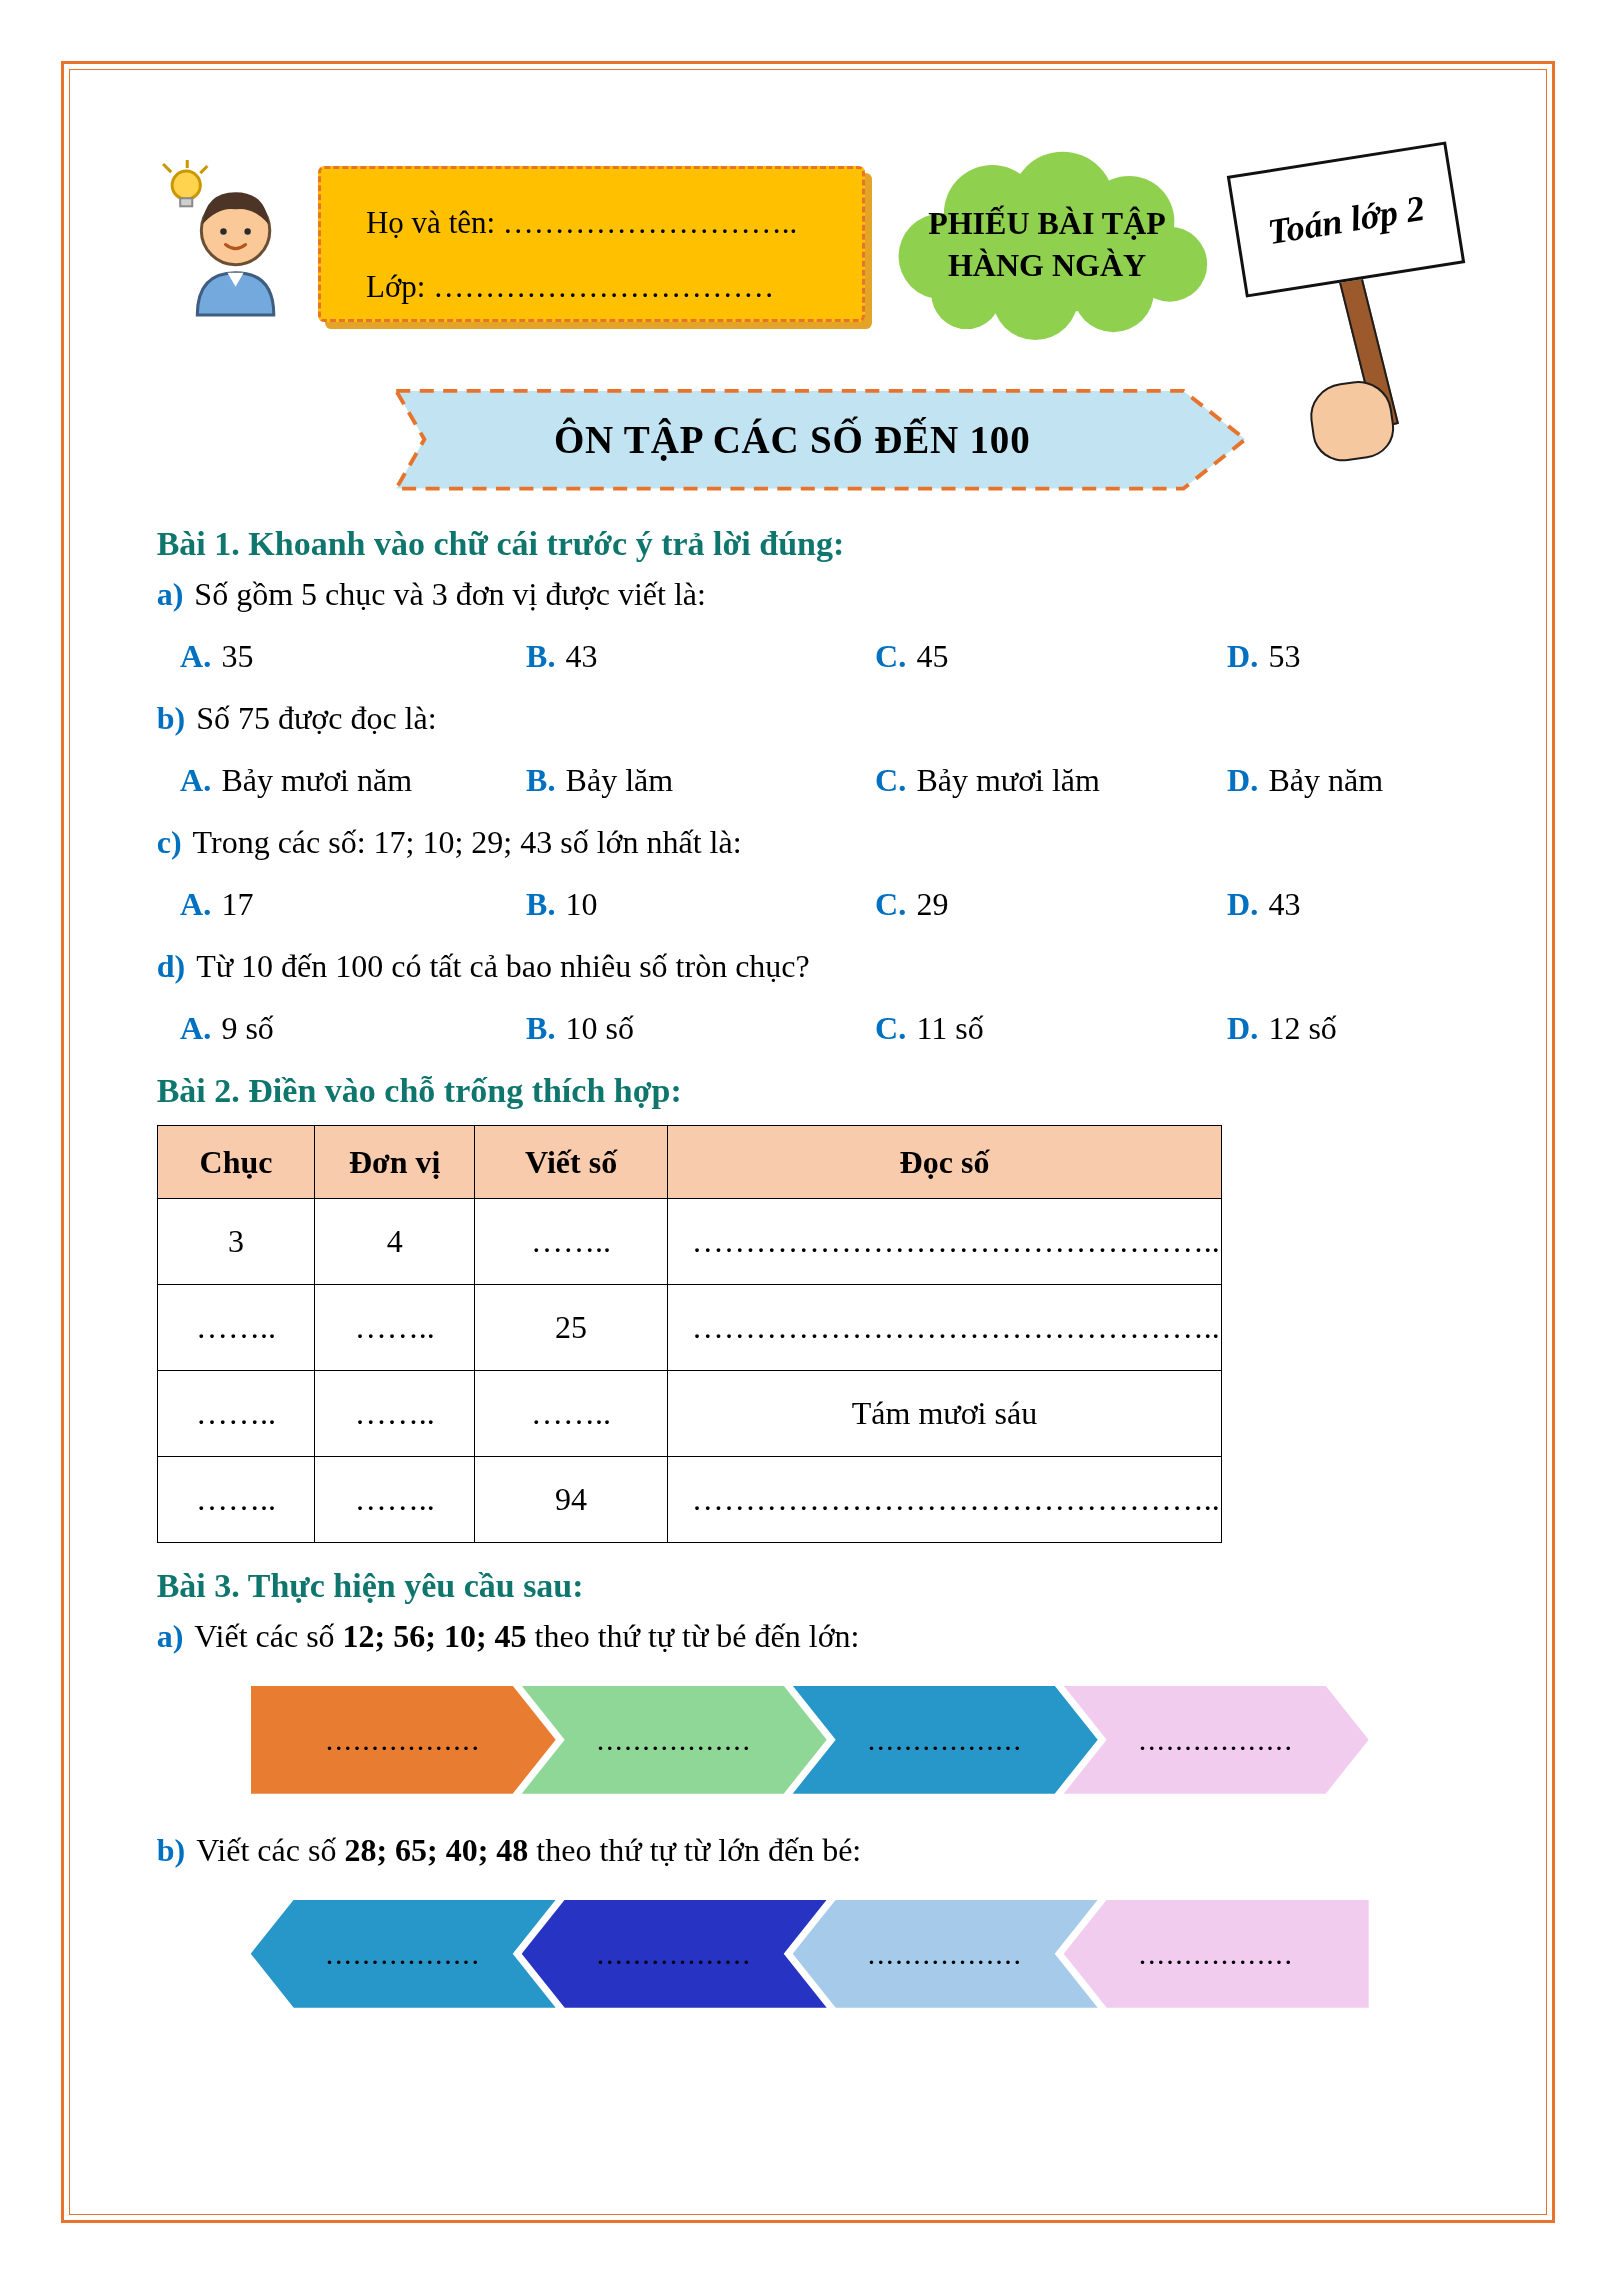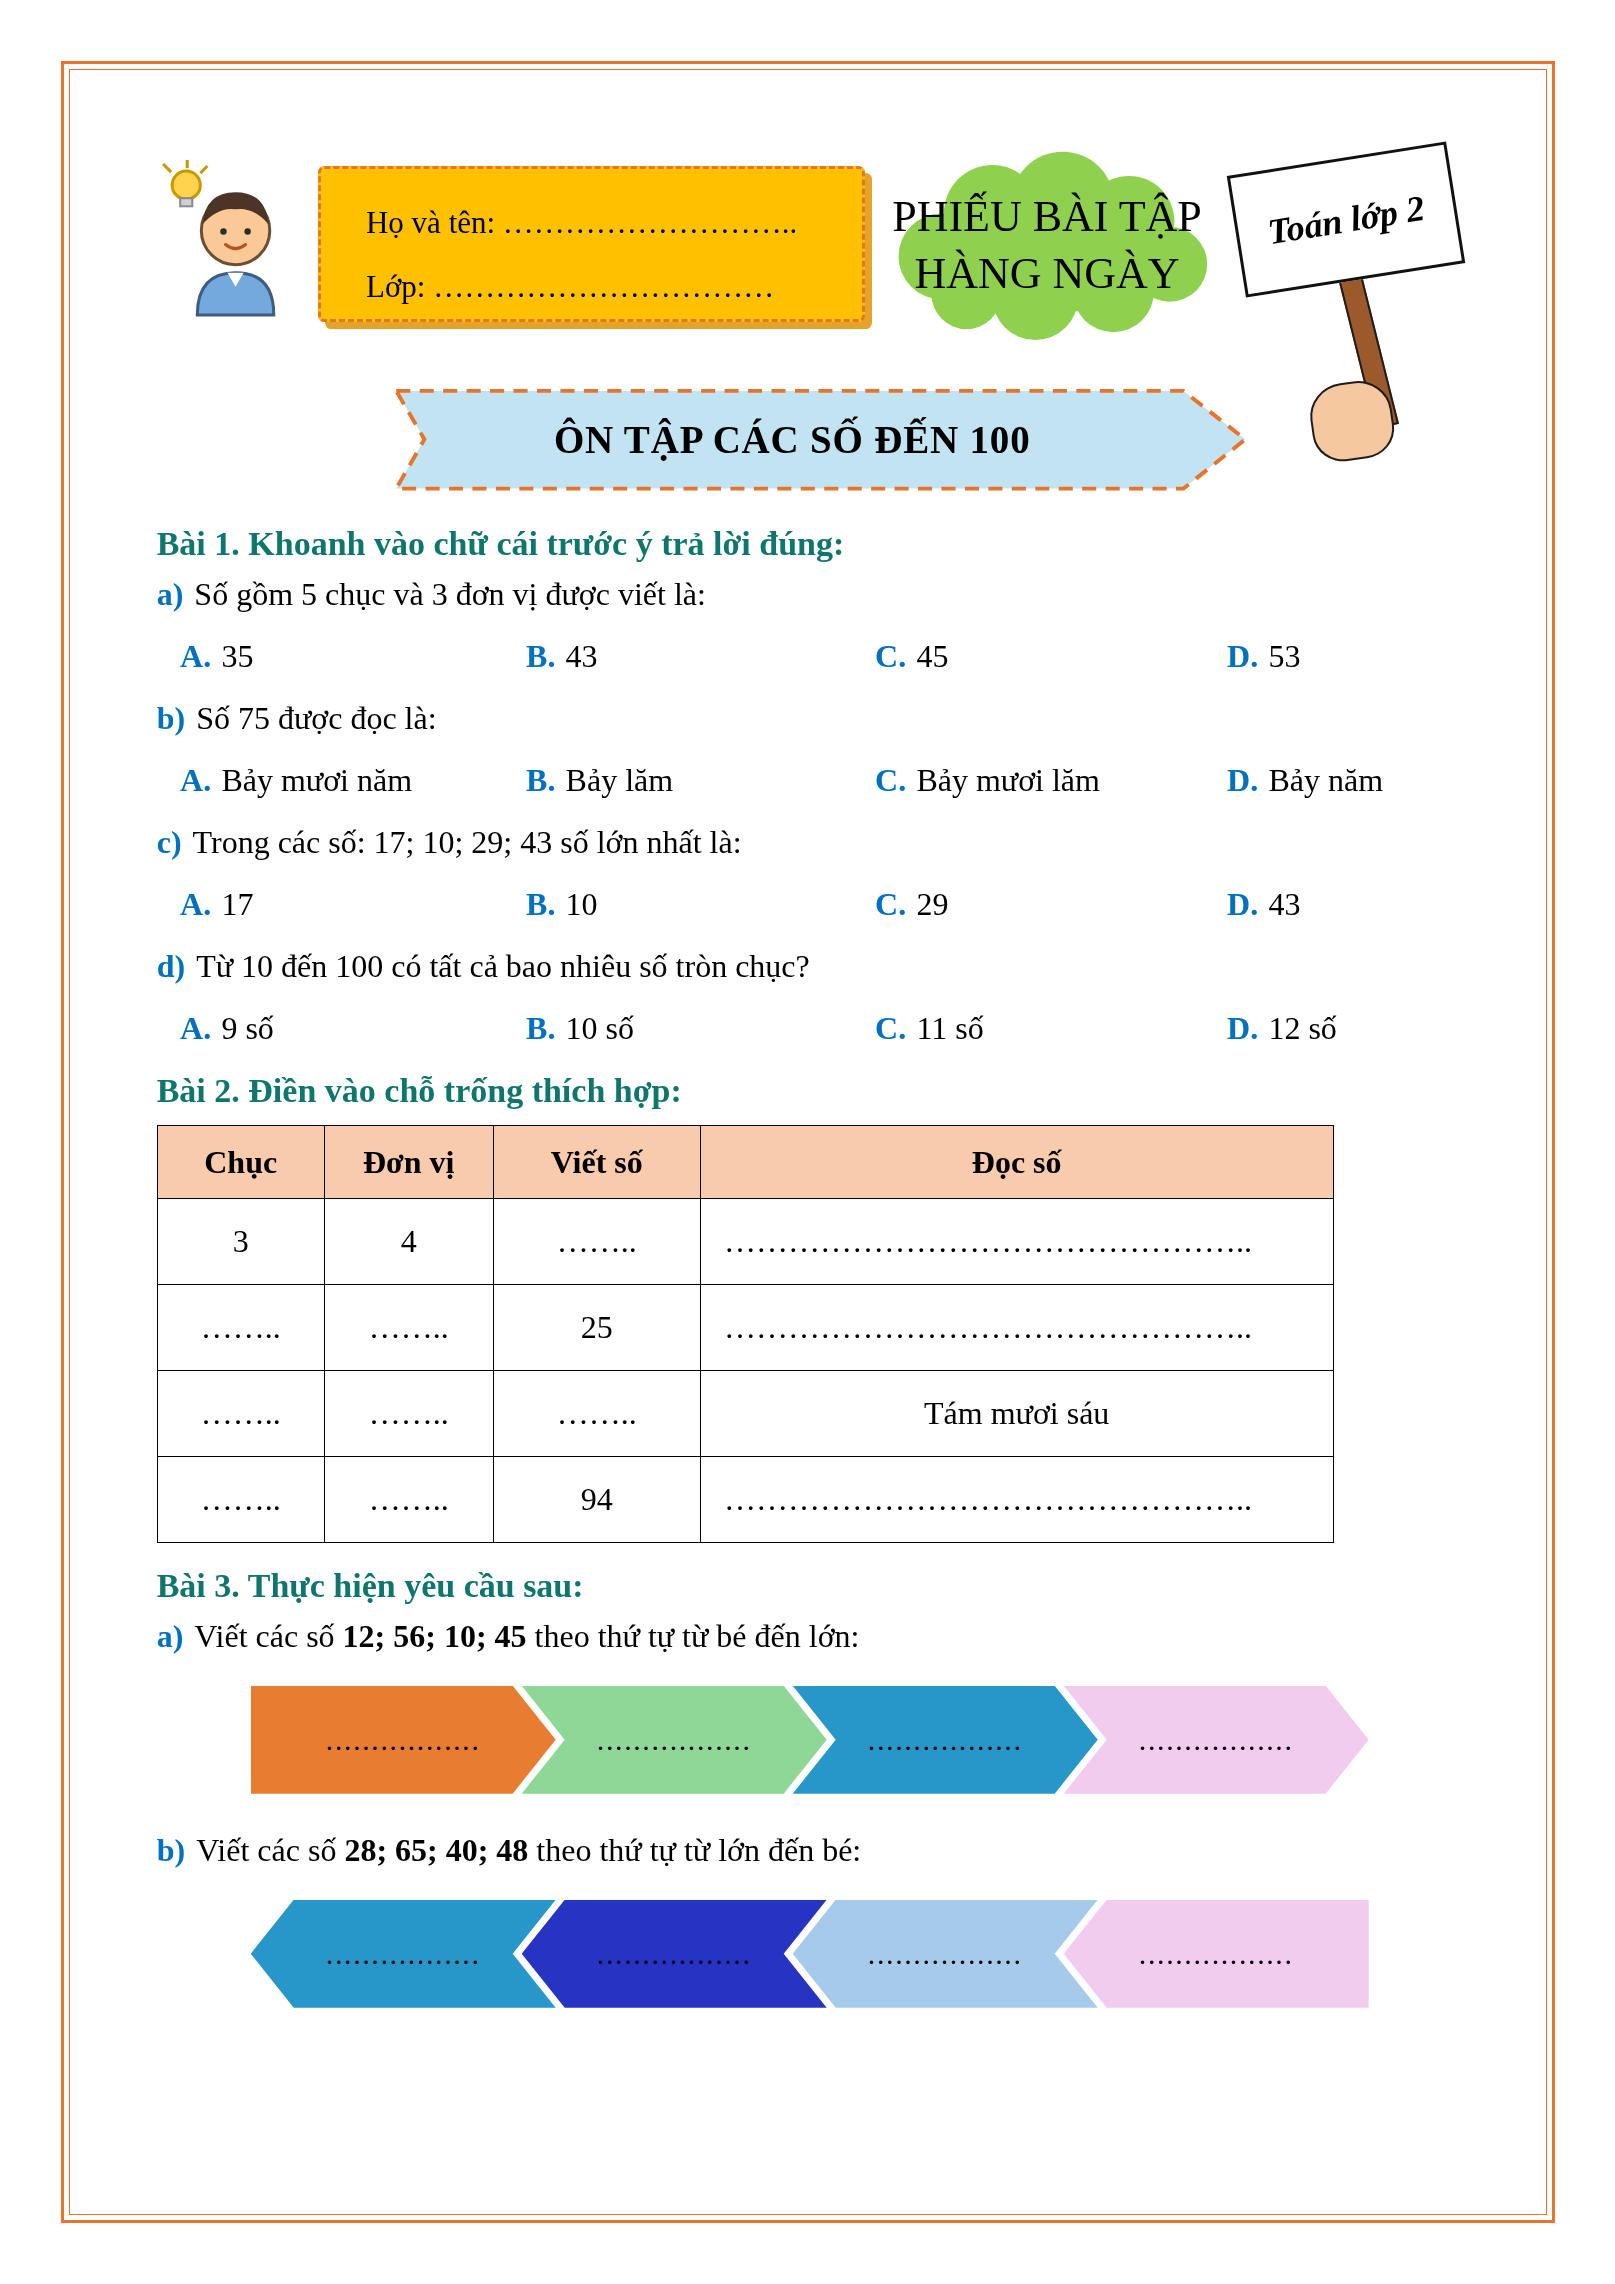--- a/index.html
+++ b/index.html
@@ -18,21 +18,21 @@
     flex:0 0 auto;width:547px;height:156px;margin-left:20.3px;margin-top:12.5px;
     background:#FFC000;border:3.1px dashed #E8742C;border-radius:6.3px;
     box-shadow:7px 7px 0 #E3A427;
     padding:22px 0 0 45px;box-sizing:border-box;font-size:31px;
   }
   .name-box .line{line-height:2.05;white-space:nowrap;}
   .cloud{position:relative;flex:0 0 auto;width:336px;height:195px;margin-left:14px;margin-top:-6.3px;}
   .cloud svg{position:absolute;inset:0;}
   .cloud-text{
     position:absolute;inset:0;display:flex;flex-direction:column;justify-content:center;
-    align-items:center;text-align:center;font-weight:normal;font-size:44px;line-height:1.3;z-index:2;
+    align-items:center;text-align:center;font-weight:bold;font-size:32px;line-height:1.3;z-index:2;
   }
   .sign{position:absolute;right:-11px;top:-9.4px;width:246px;height:367px;z-index:3;}
   .sign-stick{position:absolute;top:125px;left:123px;width:20.3px;height:156px;background:#9C5A2C;border:2.3px solid #1d1d1d;transform:rotate(-14deg);}
   .sign-hand{position:absolute;top:238px;left:78px;width:78px;height:74px;background:#F6C89F;border:2.3px solid #1d1d1d;border-radius:42% 42% 38% 38%;transform:rotate(-8deg);}
   .sign-board{
     position:absolute;top:14px;left:1.6px;width:216px;height:117px;background:#fff;border:3.9px solid #111;
     transform:rotate(-9deg);display:flex;align-items:center;justify-content:center;
     font-weight:bold;font-style:italic;font-size:36px;white-space:nowrap;
   }
 
@@ -48,21 +48,21 @@
   .ex-title{margin:33px 0 7.8px;font-size:34px;font-weight:bold;color:#0f766e;}
   .ex-title.t2{margin-top:23.4px;}
   .ex-title.t3{margin-top:23.4px;}
   .q-line{margin:13px 0;font-size:32px;}
   .q-label{font-weight:bold;color:#0070C0;margin-right:11px;}
   .opt-row{display:grid;grid-template-columns:346px 349px 352px auto;margin:25px 0 25px 23.4px;font-size:32px;}
   .opt-letter{font-weight:bold;color:#0070C0;margin-right:10.2px;}
   .bold{font-weight:bold;}
 
   
-  table.fill-table{border-collapse:collapse;width:1177px;margin-top:15.6px;font-size:32px;}
+  table.fill-table{border-collapse:collapse;width:1065px;margin-top:15.6px;font-size:32px;}
   .fill-table th,.fill-table td{border:1.6px solid #000;}
   .fill-table th{background:#F8CBAD;height:70px;font-weight:bold;text-align:center;}
   .fill-table td{height:83px;text-align:center;}
   .fill-table td.l{text-align:left;padding-left:23.4px;}
 
   
   .arrow-row{display:flex;margin:31px 0 0 94px;height:108px;}
   .chev{width:305px;height:108px;flex:0 0 auto;text-align:center;line-height:108px;
         font-size:30px;letter-spacing:1.6px;color:#000;}
   .chev + .chev{margin-left:-34px;}

